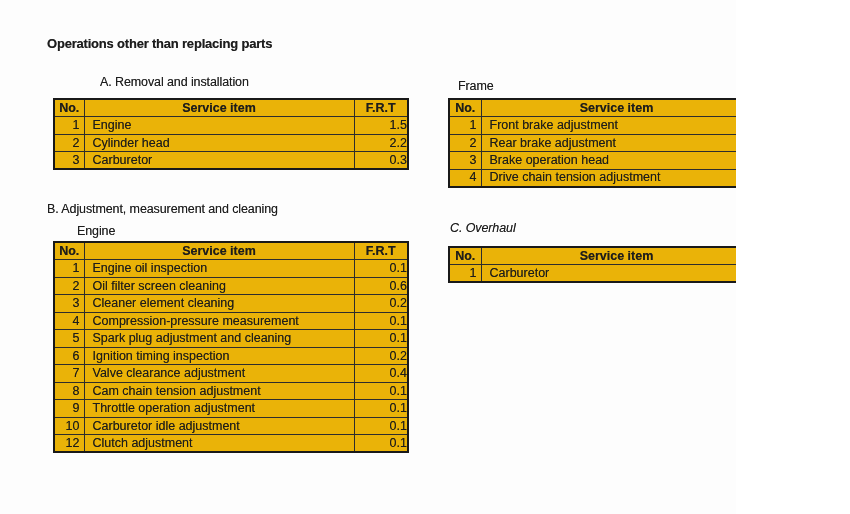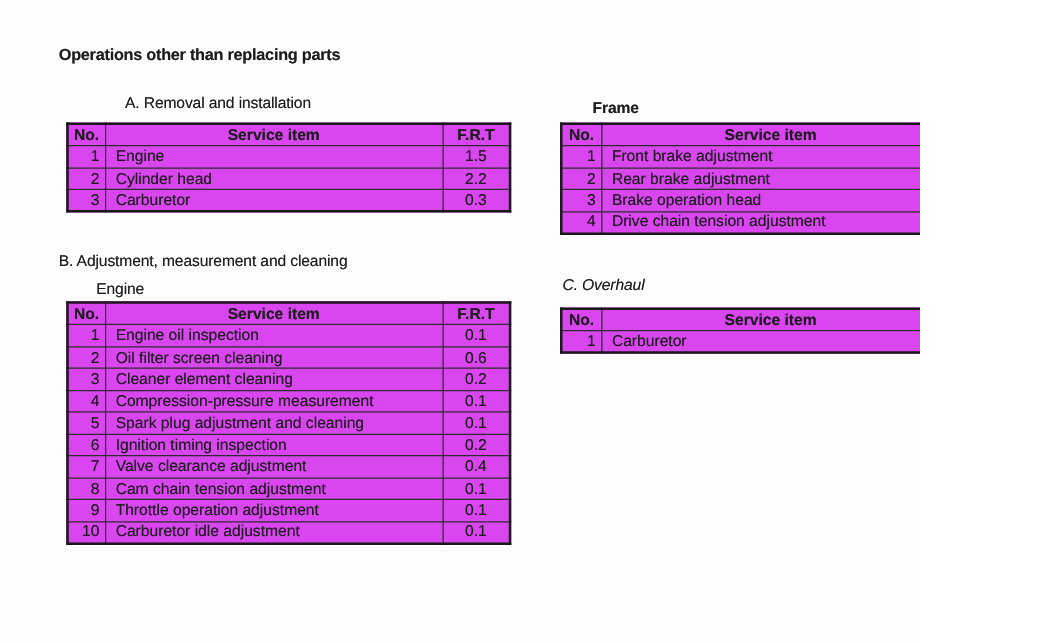--- a/index.html
+++ b/index.html
@@ -25,51 +25,51 @@
     position: absolute;
     font-size: 12.5px;
     letter-spacing: -0.1px;
     white-space: nowrap;
   }
   table.frt-table {
     position: absolute;
     border-collapse: collapse;
     table-layout: fixed;
     font-size: 12.5px;
-    background: #d946ef;
+    background: #eab308;
     border: 2px solid #191919;
   }
   .frt-table th, .frt-table td {
     border: 1px solid #2d2d2d;
     height: 17.5px;
     padding: 0;
     line-height: 1;
     overflow: hidden;
     white-space: nowrap;
     font-weight: normal;
   }
   .frt-table th {
     font-weight: bold;
     text-align: center;
   }
   .frt-table td.col-no  { text-align: right;  padding-right: 4px; }
   .frt-table td.col-item{ text-align: left;   padding-left: 8px;  }
-  .frt-table td.col-frt { text-align: center; }
+  .frt-table td.col-frt { text-align: right; }
   .t-left  { width: 356px; }
   .t-right { width: 355px; }
   .t-left  th.col-no  { width: 30px; }
   .t-left  th.col-frt { width: 54px; }
   .t-right th.col-no  { width: 32px; }
   .t-right th.col-frt { width: 50px; }
 
   
   .pos-title     { left: 47px;  top: 36px; }
   .pos-heading-a { left: 52px;  top: 75px; margin-left: 48px; }
   .pos-table-a   { left: 53px;  top: 98px; }
-  .pos-frame-lbl { left: 474px; top: 79px; font-weight: bold; }
+  .pos-frame-lbl { left: 458px; top: 79px; }
   .pos-table-fr  { left: 448px; top: 98px; }
   .pos-heading-b { left: 47px;  top: 202px; }
   .pos-engine-lbl{ left: 77px;  top: 224px; }
   .pos-table-b   { left: 53px;  top: 241px; }
   .pos-heading-c { left: 450px; top: 221px; font-style: italic; }
   .pos-table-c   { left: 448px; top: 246px; }
 </style>
 </head>
 <body>
 
@@ -196,20 +196,25 @@
         <tr>
           <td class="col-no">9</td>
           <td class="col-item">Throttle operation adjustment</td>
           <td class="col-frt">0.1</td>
         </tr>
         <tr>
           <td class="col-no">10</td>
           <td class="col-item">Carburetor idle adjustment</td>
           <td class="col-frt">0.1</td>
         </tr>
+        <tr>
+          <td class="col-no">12</td>
+          <td class="col-item">Clutch adjustment</td>
+          <td class="col-frt">0.1</td>
+        </tr>
       </tbody>
     </table>
 
   <div class="heading pos-heading-c">C. Overhaul</div>
 
   <table class="frt-table t-right pos-table-c">
       <thead>
         <tr>
           <th class="col-no">No.</th>
           <th class="col-item">Service item</th>

